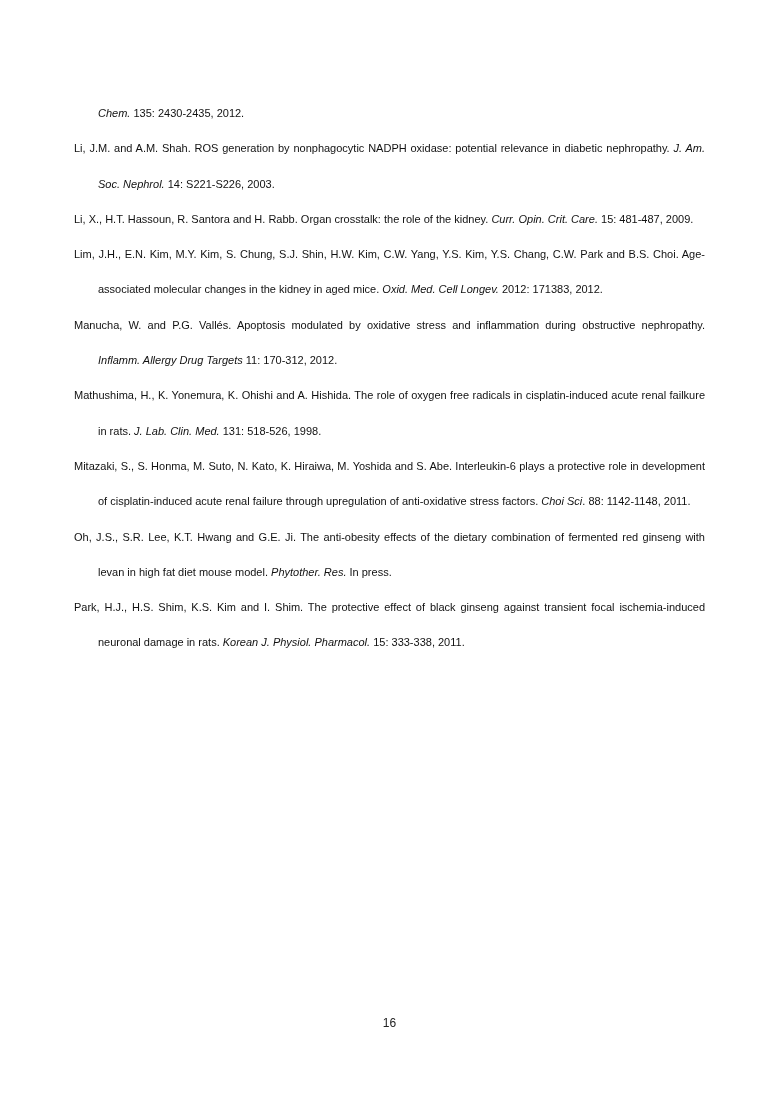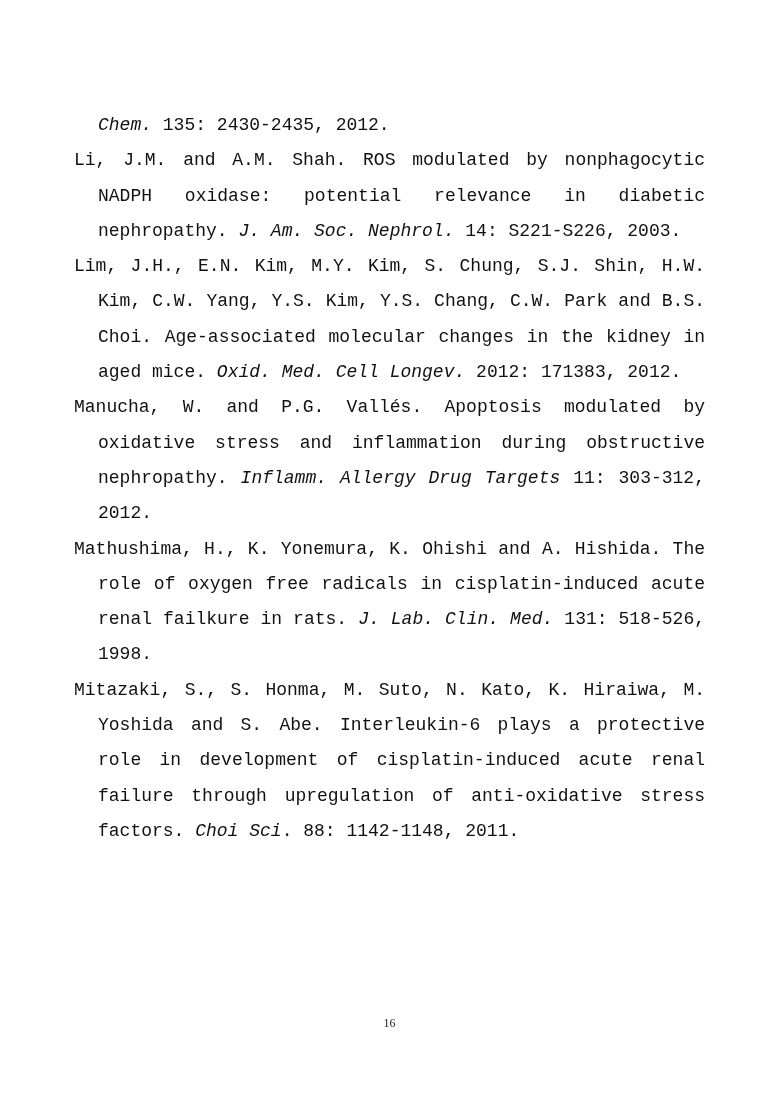--- a/index.html
+++ b/index.html
@@ -9,54 +9,57 @@
   }
   body {
     width: 779px;
     height: 1101px;
     position: relative;
     overflow: hidden;
   }
   .page {
     position: absolute;
     left: 74px;
-    top: 108px;
+    top: 96px;
     width: 631px;
     color: #111111;
-    font-family: Liberation Mono, monospace;
-    font-size: 18px;
+    font-family: Liberation Sans, sans-serif;
+    font-size: 11px;
     line-height: 35.3px;
   }
   .ref {
     margin: 0;
     padding-left: 24px;
     text-indent: -24px;
     text-align: justify;
   }
   .ref.cont {
     padding-left: 24px;
     text-indent: 0;
   }
   .ref .j { font-style: italic; }
   .page-number {
     position: absolute;
     top: 1016px;
     left: 0;
     width: 779px;
     text-align: center;
-    font-family: Liberation Serif, serif;
+    font-family: Liberation Sans, sans-serif;
     font-size: 12px;
     color: #222222;
   }
 </style>
 </head>
 <body>
 
 <div class="page" id="ref-list">
     <p class="ref cont"><span class="j">Chem.</span><span> 135: 2430-2435, 2012.</span></p>
-    <p class="ref"><span>Li, J.M. and A.M. Shah. ROS modulated by nonphagocytic NADPH oxidase: potential relevance in diabetic nephropathy. </span><span class="j">J. Am. Soc. Nephrol.</span><span> 14: S221-S226, 2003.</span></p>
+    <p class="ref"><span>Li, J.M. and A.M. Shah. ROS generation by nonphagocytic NADPH oxidase: potential relevance in diabetic nephropathy. </span><span class="j">J. Am. Soc. Nephrol.</span><span> 14: S221-S226, 2003.</span></p>
+    <p class="ref"><span>Li, X., H.T. Hassoun, R. Santora and H. Rabb. Organ crosstalk: the role of the kidney. </span><span class="j">Curr. Opin. Crit. Care.</span><span> 15: 481-487, 2009.</span></p>
     <p class="ref"><span>Lim, J.H., E.N. Kim, M.Y. Kim, S. Chung, S.J. Shin, H.W. Kim, C.W. Yang, Y.S. Kim, Y.S. Chang, C.W. Park and B.S. Choi. Age-associated molecular changes in the kidney in aged mice. </span><span class="j">Oxid. Med. Cell Longev.</span><span> 2012: 171383, 2012.</span></p>
-    <p class="ref"><span>Manucha, W. and P.G. Vallés. Apoptosis modulated by oxidative stress and inflammation during obstructive nephropathy. </span><span class="j">Inflamm. Allergy Drug Targets</span><span> 11: 303-312, 2012.</span></p>
+    <p class="ref"><span>Manucha, W. and P.G. Vallés. Apoptosis modulated by oxidative stress and inflammation during obstructive nephropathy. </span><span class="j">Inflamm. Allergy Drug Targets</span><span> 11: 170-312, 2012.</span></p>
     <p class="ref"><span>Mathushima, H., K. Yonemura, K. Ohishi and A. Hishida. The role of oxygen free radicals in cisplatin-induced acute renal failkure in rats. </span><span class="j">J. Lab. Clin. Med.</span><span> 131: 518-526, 1998.</span></p>
     <p class="ref"><span>Mitazaki, S., S. Honma, M. Suto, N. Kato, K. Hiraiwa, M. Yoshida and S. Abe. Interleukin-6 plays a protective role in development of cisplatin-induced acute renal failure through upregulation of anti-oxidative stress factors. </span><span class="j">Choi Sci</span><span>. 88: 1142-1148, 2011.</span></p>
+    <p class="ref"><span>Oh, J.S., S.R. Lee, K.T. Hwang and G.E. Ji. The anti-obesity effects of the dietary combination of fermented red ginseng with levan in high fat diet mouse model. </span><span class="j">Phytother. Res.</span><span> In press.</span></p>
+    <p class="ref"><span>Park, H.J., H.S. Shim, K.S. Kim and I. Shim. The protective effect of black ginseng against transient focal ischemia-induced neuronal damage in rats. </span><span class="j">Korean J. Physiol. Pharmacol.</span><span> 15: 333-338, 2011.</span></p>
   </div>
 
 <div class="page-number">16</div>
 
 </body></html>

